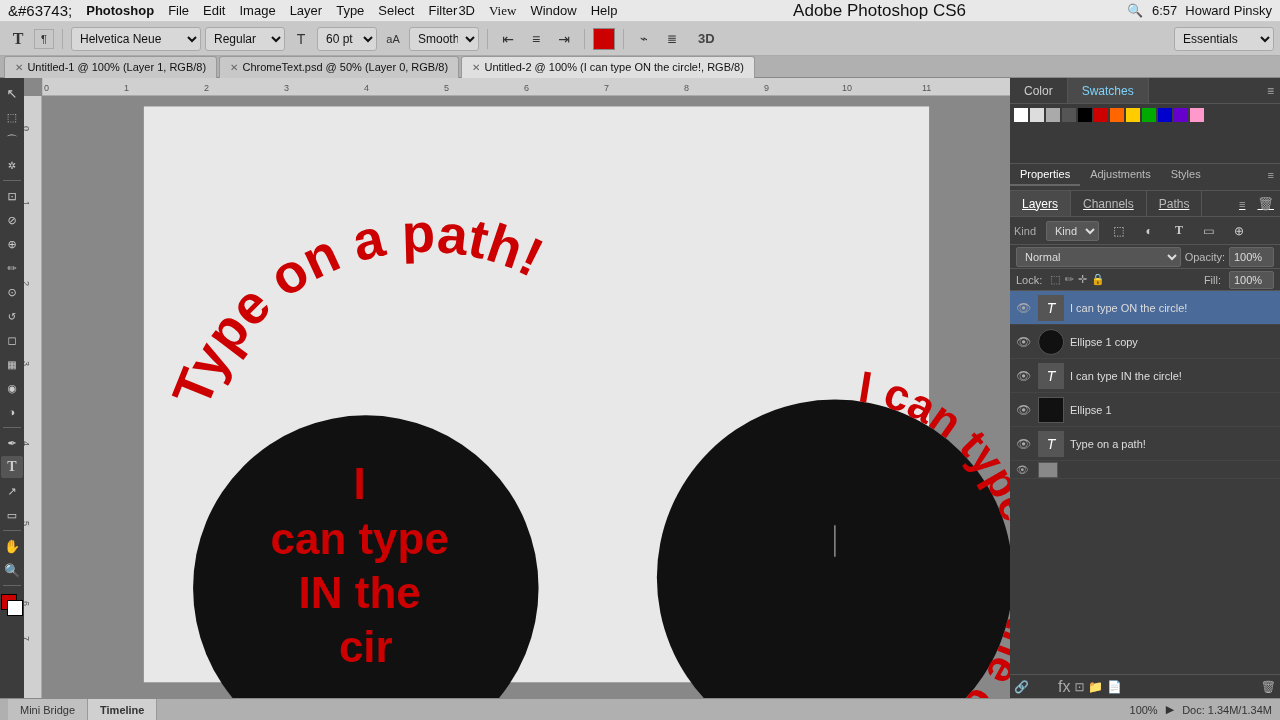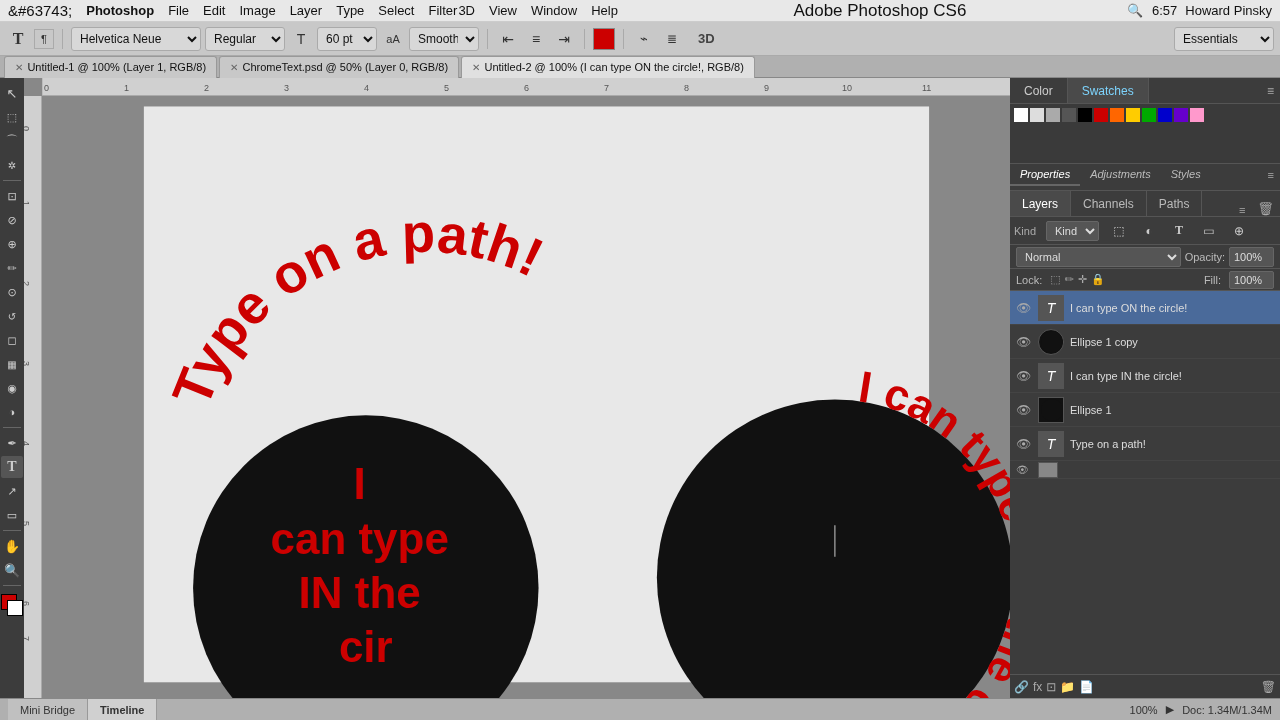--- a/index.html
+++ b/index.html
@@ -111,22 +111,22 @@
     .ptab.active { color: #fff; border-bottom: 2px solid #666; }
     .no-properties {
       font-size: 12px; color: #aaa; padding: 8px; text-align: center;
     }
 
     
     #layers-panel {
       flex: 1; background: #3c3c3c; display: flex; flex-direction: column;
     }
     #layers-header {
-      display: flex; height: 26px; align-items: flex-end;
-      border-bottom: 1px solid #555; background: #3c3c3c;
+      display: flex; height: 26px; align-items: center;
+      border-bottom: 1px solid #555; background: #3c3c3c; text-decoration: underline;
     }
     .ltab {
       padding: 0 12px; display: flex; align-items: center;
       font-size: 12px; cursor: pointer; color: #bbb; height: 100%;
       border-right: 1px solid #555;
     }
     .ltab.active { color: #fff; background: #4a4a4a; }
     #layers-toolbar {
       height: 28px; background: #3c3c3c; display: flex; align-items: center;
       padding: 0 4px; gap: 10px; border-bottom: 1px solid #555;
@@ -210,21 +210,21 @@
   <span style="font-size:15px;margin-right:14px;">&amp;#63743;</span>
   <span style="font-weight:700;margin-right:14px;">Photoshop</span>
   <span style="margin-right:14px;">File</span>
   <span style="margin-right:14px;">Edit</span>
   <span style="margin-right:14px;">Image</span>
   <span style="margin-right:14px;">Layer</span>
   <span style="margin-right:14px;">Type</span>
   <span style="margin-right:14px;">Select</span>
   <span style="margin-right:1px;">Filter</span>
   <span style="margin-right:14px;">3D</span>
-  <span style="margin-right:14px;">View</span>
+  <span style="margin-right:14px;font-family:Liberation Serif, serif;">View</span>
   <span style="margin-right:14px;">Window</span>
   <span style="margin-right:14px;">Help</span>
   <span style="flex:1;text-align:center;font-size:17px;font-weight:500;">Adobe Photoshop CS6</span>
   <span style="margin-right:8px;font-size:13px;">🔍</span>
   <span style="margin-right:8px;">6:57</span>
   <span>Howard Pinsky</span>
 </div>
 
 <div id="toolbar">
 
@@ -399,21 +399,21 @@
         <div style="width:14px;height:14px;background:#cc0000;"></div>
         <div style="width:14px;height:14px;background:#ff6600;"></div>
         <div style="width:14px;height:14px;background:#ffcc00;"></div>
         <div style="width:14px;height:14px;background:#00aa00;"></div>
         <div style="width:14px;height:14px;background:#0000cc;"></div>
         <div style="width:14px;height:14px;background:#6600cc;"></div>
         <div style="width:14px;height:14px;background:#ff99cc;"></div>
       </div>
     </div>
 
-    <div style="background:#3c3c3c;border-bottom:1px solid #555;font-style:italic;">
+    <div style="background:#3c3c3c;border-bottom:1px solid #555;">
       <div class="panel-tabs">
         <div class="ptab active">Properties</div>
         <div class="ptab">Adjustments</div>
         <div class="ptab">Styles</div>
         <div style="flex:1;"></div>
         <div style="padding:0 6px;cursor:pointer;color:#aaa;display:flex;align-items:center;font-size:11px;">≡</div>
       </div>
     </div>
 
     <div id="layers-panel">
@@ -500,21 +500,21 @@
         </div>
 
         <div class="layer-item" style="height:18px;overflow:hidden;">
           <span class="layer-eye" style="font-size:10px;">👁</span>
           <div class="layer-thumb img-thumb" style="width:20px;height:16px;background:#888;"></div>
         </div>
       </div>
 
       <div style="height:24px;background:#3a3a3a;display:flex;align-items:center;padding:0 4px;gap:4px;border-top:1px solid #555;">
         <div style="font-size:12px;color:#aaa;cursor:pointer;">🔗</div>
-        <div style="font-size:12px;color:#aaa;cursor:pointer;">fx</div>
+        <div style="font-size:16px;color:#aaa;cursor:pointer;margin-left:25px;">fx</div>
         <div style="font-size:12px;color:#aaa;cursor:pointer;">⊡</div>
         <div style="font-size:12px;color:#aaa;cursor:pointer;">📁</div>
         <div style="font-size:12px;color:#aaa;cursor:pointer;">📄</div>
         <div style="flex:1;"></div>
         <div style="font-size:12px;color:#aaa;cursor:pointer;">🗑</div>
       </div>
     </div>
   </div>
 </div>
 

